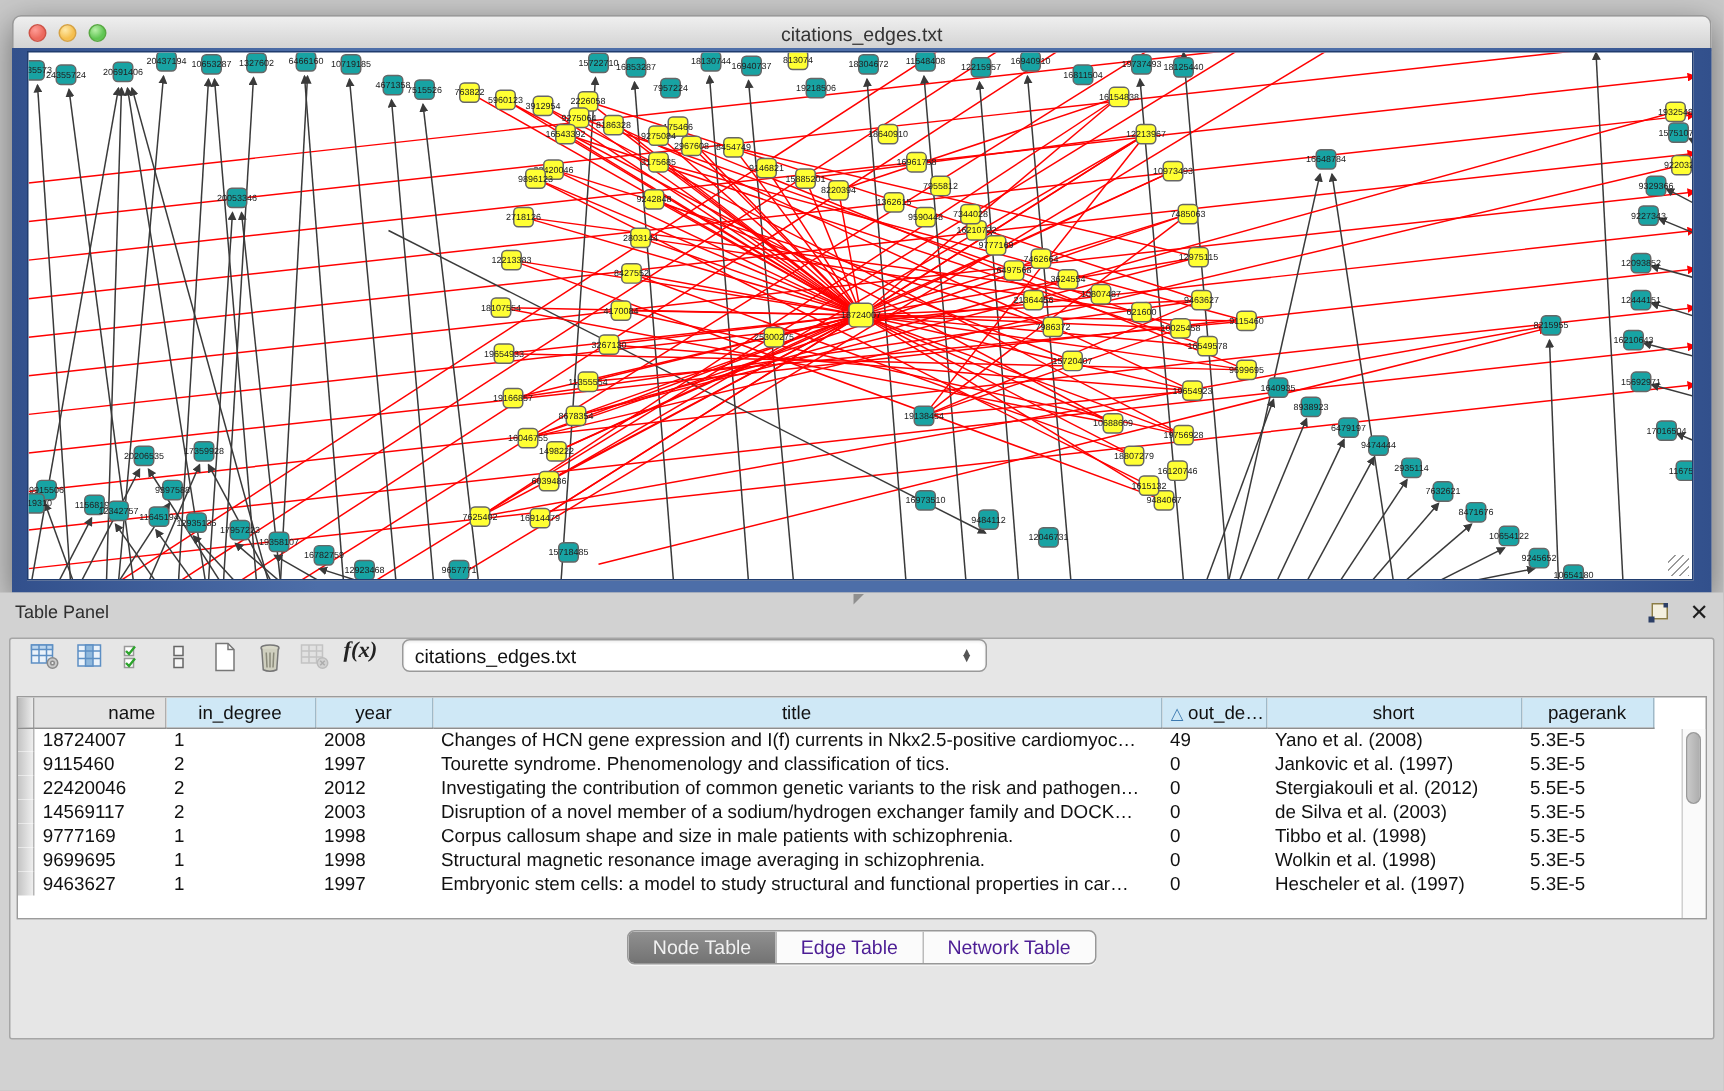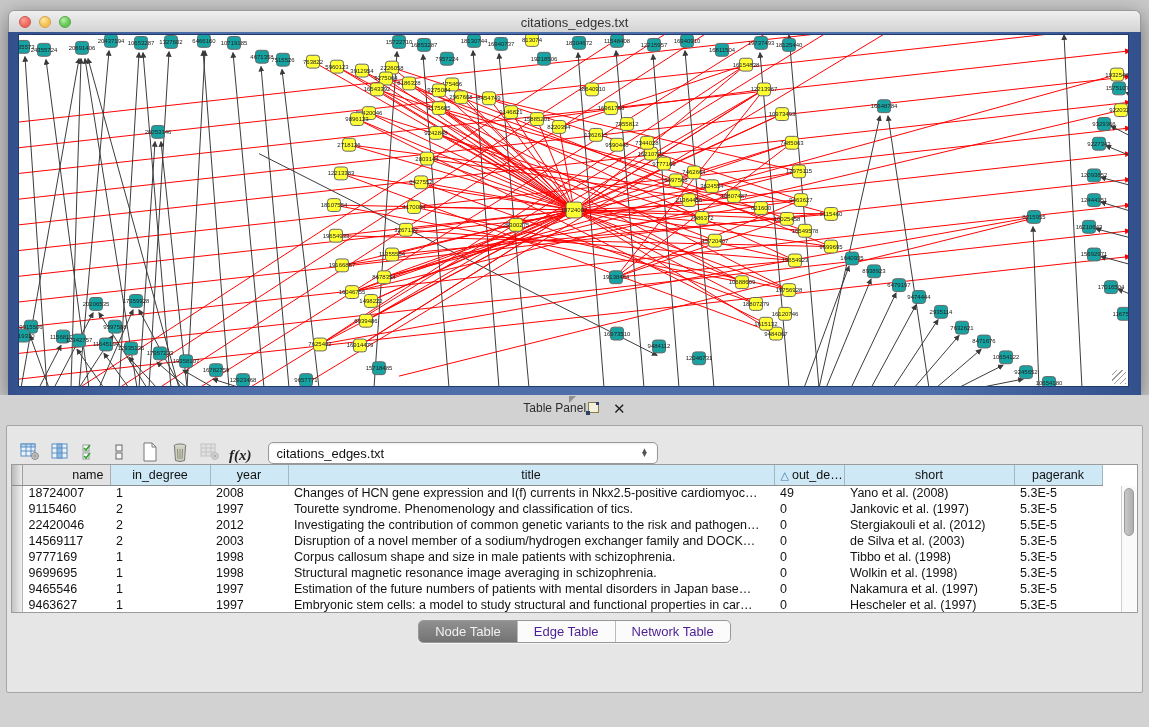--- a/index.html
+++ b/index.html
@@ -25,33 +25,33 @@
   .canvas{width:1111px;height:353px;background:#ffffff;position:relative;overflow:hidden;
     border:1px solid #203c6e;box-sizing:border-box;}
   .canvas svg{display:block;}
   .resize-grip{position:absolute;right:2px;bottom:2px;width:14px;height:14px;
     background:repeating-linear-gradient(135deg,transparent,transparent 3px,#9a9a9a 3px,#9a9a9a 4px);}
 
   
   #table-panel{position:absolute;left:0;top:395px;width:1149px;height:332px;background:#d2d2d2;}
   .splitter-grip{position:absolute;top:1px;left:569px;width:0;height:0;
     border-left:7px solid #8f8f8f;border-bottom:7px solid transparent;}
-  .panel-header{height:26px;display:flex;align-items:center;justify-content:center;
+  .panel-header{height:26px;display:flex;align-items:center;justify-content:space-between;
     padding:0 10px;box-sizing:border-box;}
   .panel-title{font-size:12px;color:#2e2e2e;}
   .panel-header-icons{display:flex;align-items:center;gap:14px;}
   .float-icon{position:relative;width:13px;height:13px;}
   .float-icon .sq1{position:absolute;right:0;top:0;width:9px;height:9px;border:1px solid #8b7d46;background:#f4f0df;}
   .float-icon .sq2{position:absolute;left:0;bottom:0;width:4px;height:4px;background:#2c3f66;}
   .float-icon .sq3{position:absolute;right:0;top:0;width:3px;height:3px;background:#2c3f66;}
   .close-x{font-size:15px;font-weight:bold;color:#1e1e1e;line-height:1;cursor:default;}
 
   .panel-inner{position:absolute;left:6px;right:6px;top:30px;height:268px;
     background:#e6e6e6;border:1px solid #a6a6a6;border-radius:2px;box-sizing:border-box;}
-  .toolbar{height:38px;display:flex;align-items:flex-end;padding-left:10px;}
+  .toolbar{height:38px;display:flex;align-items:flex-start;padding-left:10px;}
   .tb-icon{width:26px;height:24px;display:flex;align-items:center;justify-content:center;margin-right:4px;}
   .tb-icon svg{display:block;}
   .fx{font-style:italic;font-family:"Liberation Serif","DejaVu Serif",serif;
     font-size:15px;font-weight:bold;color:#222;margin:0 6px 0 2px;}
   .combo{width:390px;height:22px;margin-left:10px;background:#fff;border:1px solid #999;
     border-radius:5px;display:flex;align-items:center;justify-content:space-between;
     padding:0 8px;box-sizing:border-box;box-shadow:inset 0 1px 2px rgba(0,0,0,.08);}
   .combo-label{font-size:13px;color:#111;}
   .combo-arrows{display:flex;flex-direction:column;line-height:4px;color:#555;font-size:8px;}
 
@@ -723,30 +723,20 @@
               <td>9699695</td>
               <td>1</td>
               <td>1998</td>
               <td>Structural magnetic resonance image averaging in schizophrenia.</td>
               <td>0</td>
               <td>Wolkin et al. (1998)</td>
               <td>5.3E-5</td>
             </tr>
             <tr>
               <td class="gutter"></td>
-              <td>9465546</td>
-              <td>1</td>
-              <td>1997</td>
-              <td>Estimation of the future numbers of patients with mental disorders in Japan base…</td>
-              <td>0</td>
-              <td>Nakamura et al. (1997)</td>
-              <td>5.3E-5</td>
-            </tr>
-            <tr>
-              <td class="gutter"></td>
               <td>9463627</td>
               <td>1</td>
               <td>1997</td>
               <td>Embryonic stem cells: a model to study structural and functional properties in car…</td>
               <td>0</td>
               <td>Hescheler et al. (1997)</td>
               <td>5.3E-5</td>
             </tr>
           </tbody>
       </table>

